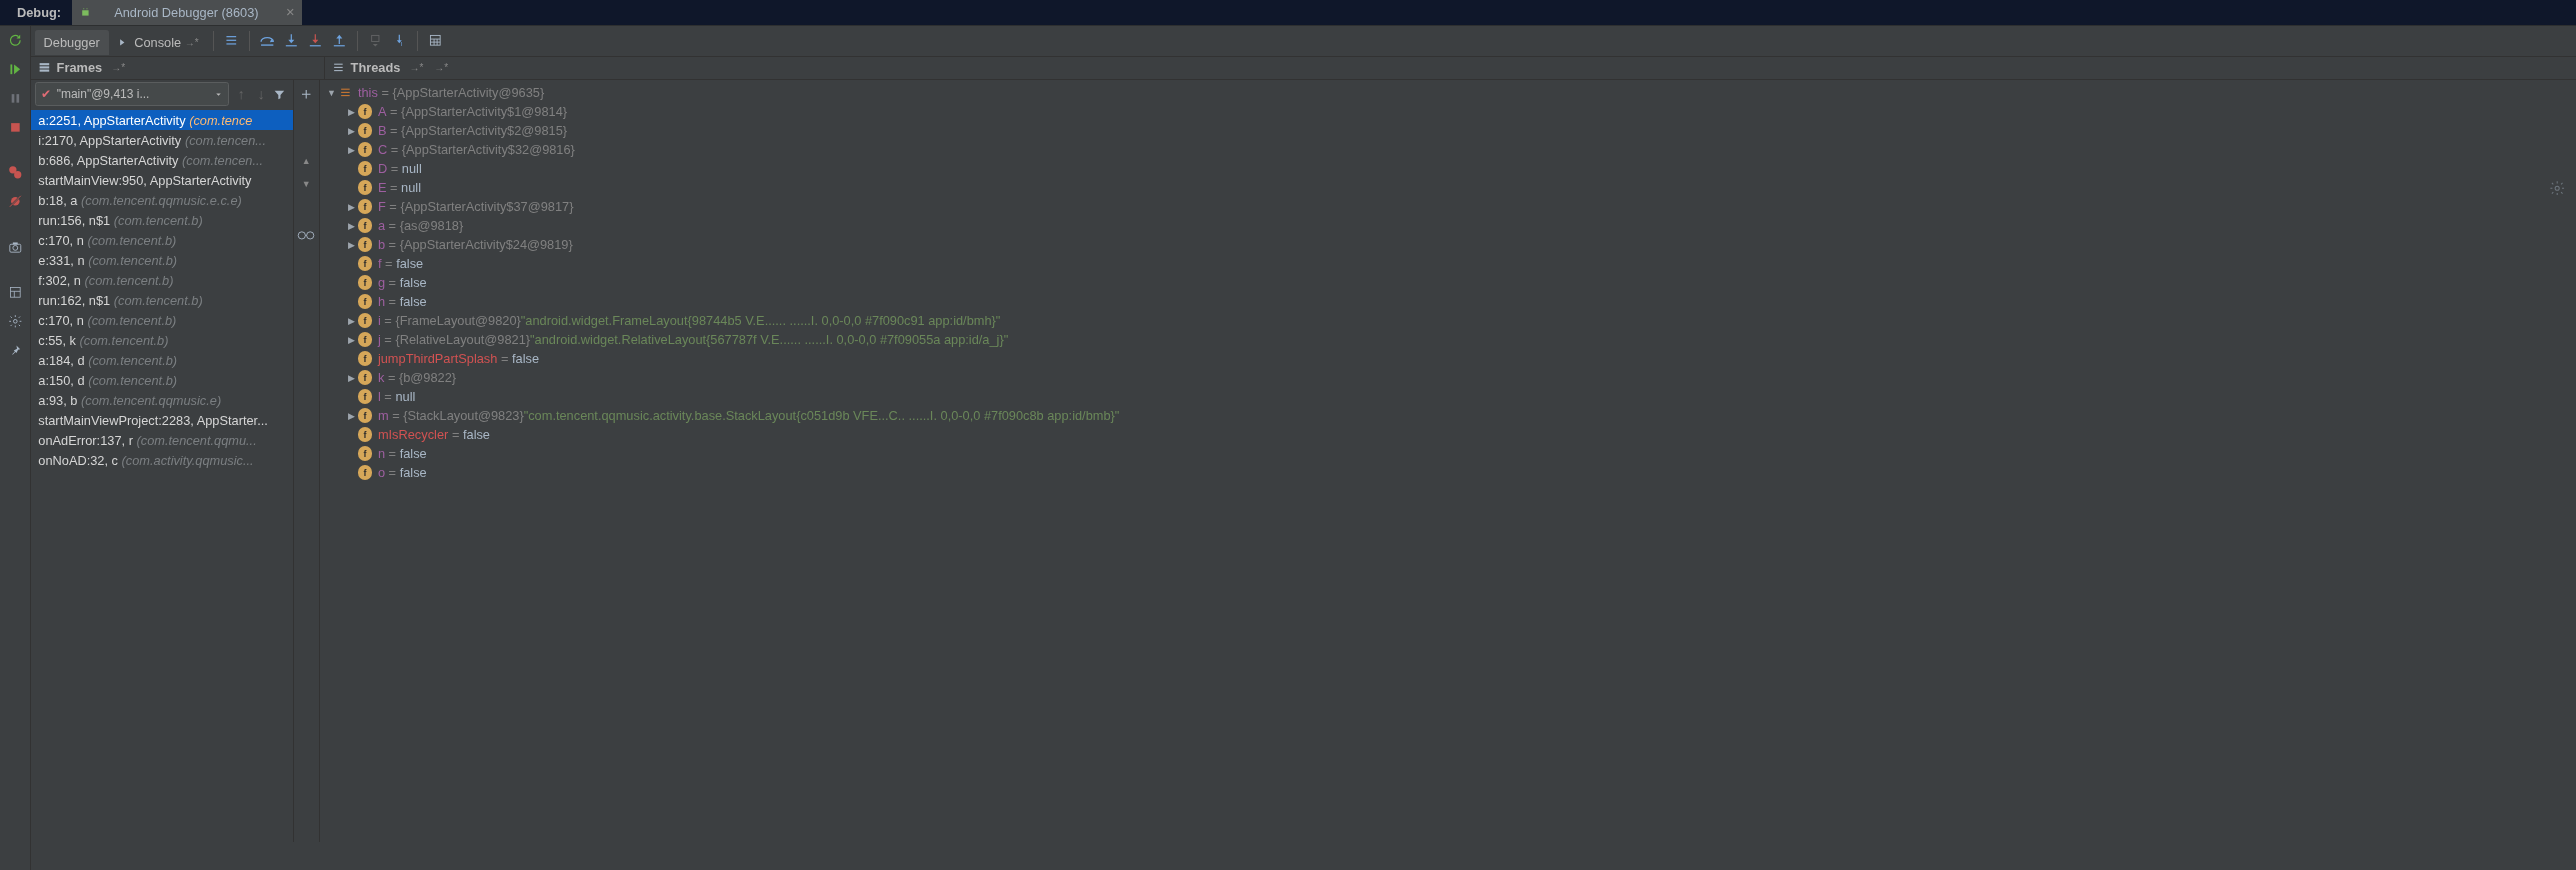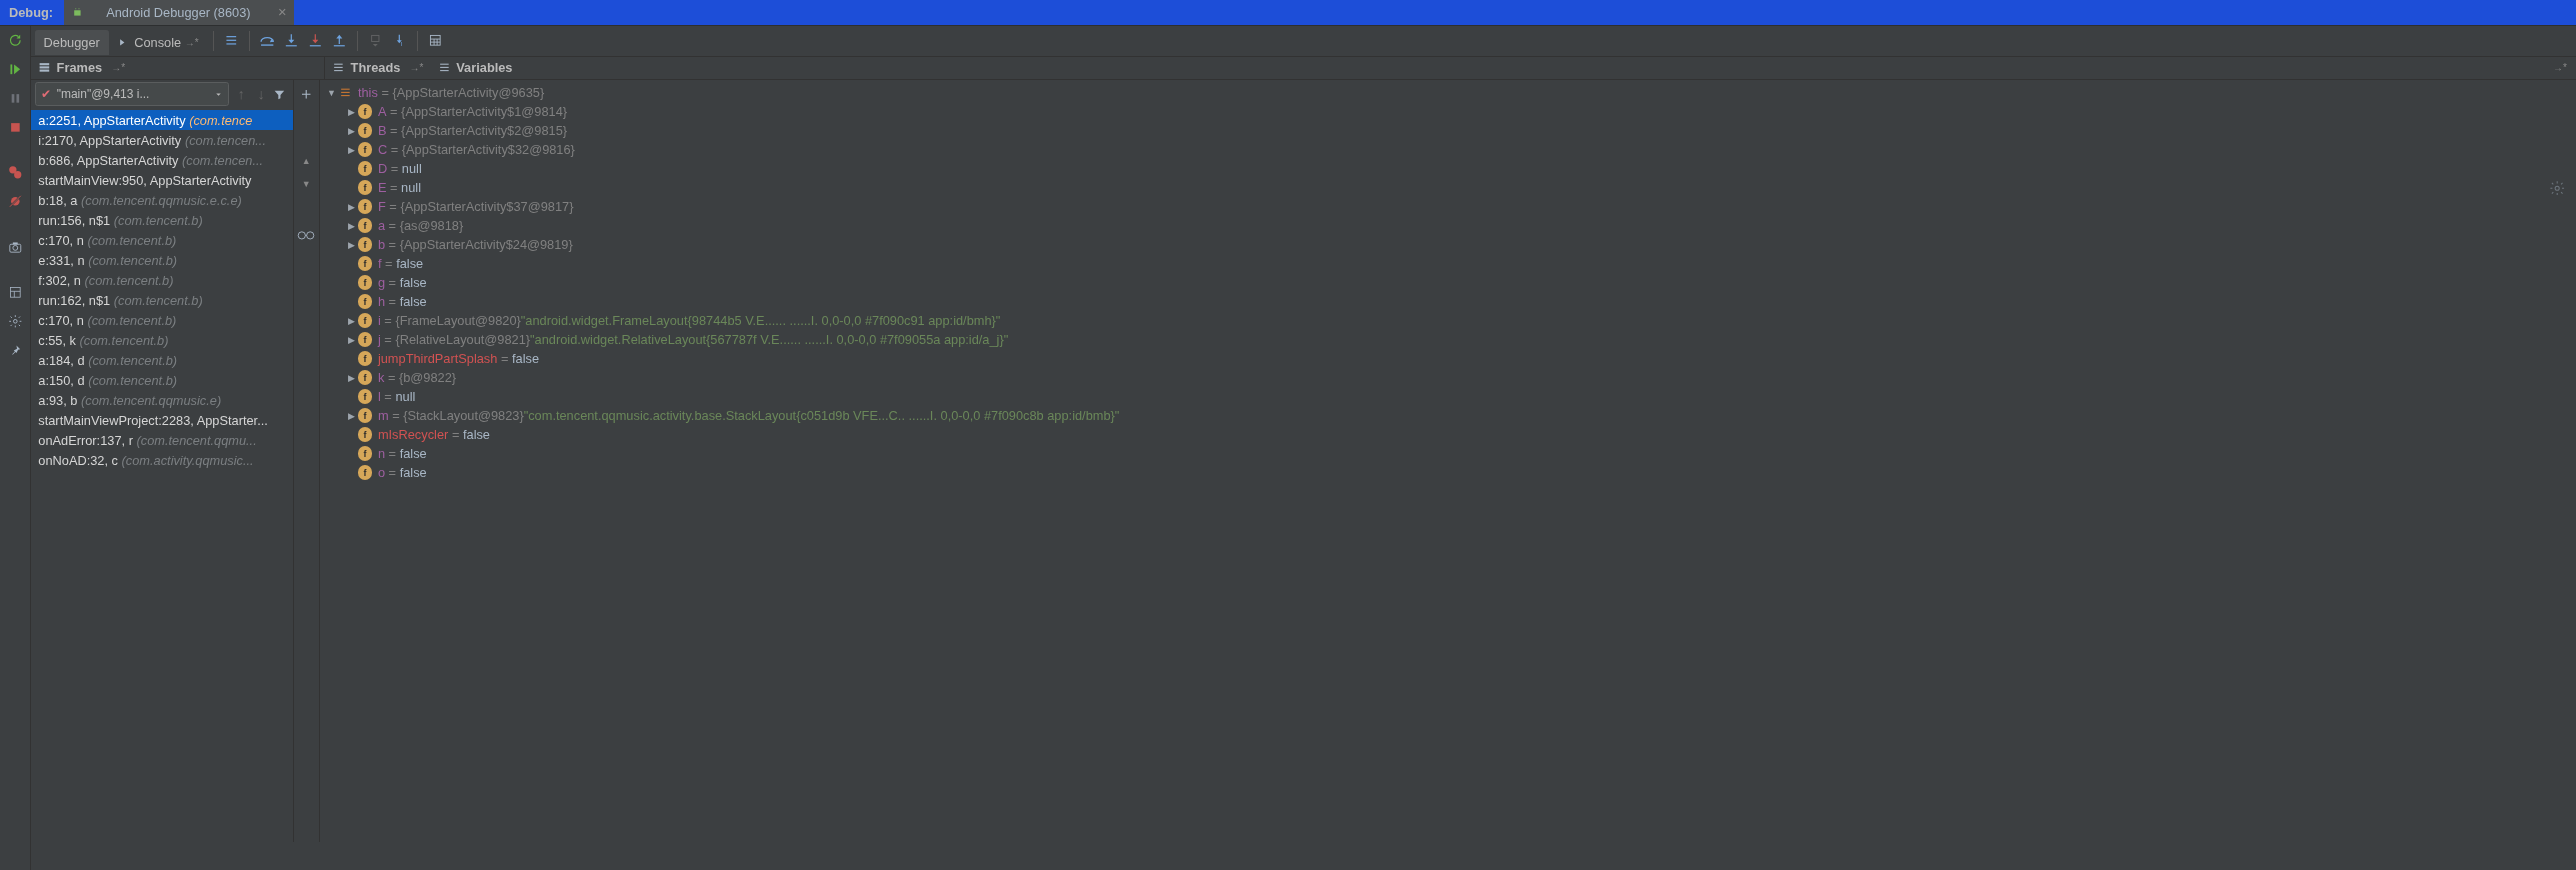--- a/index.html
+++ b/index.html
@@ -12,23 +12,23 @@
   height: 870px;
   overflow: hidden;
   user-select: none;
 }
 
 
 .top-strip {
   display: flex;
   align-items: center;
   height: 25.5px;
-  background: #1d4ed8;
+  background: #0f172a;
   border-bottom: 0.9px solid #2d2f30;
-  padding-left: 9px;
+  padding-left: 17px;
 }
 .top-strip .debug-label { color: #bbb; font-weight: bold; margin-right: 11px; }
 .debug-tab {
   display: flex; align-items: center; gap: 22px;
   background: #4b4e50; padding: 1.8px 7.3px; border-radius: 0;
   height: 25.5px;
 }
 .debug-tab .tab-icon { color: #7cbb5e; font-size: 11px; }
 .debug-tab .close { color: #888; margin-left: 5.5px; font-size: 14.6px; }
 
@@ -311,30 +311,20 @@
         <span>
           <svg width="12.8" height="12.8" viewBox="0 0 24 24">
               <line x1="4" y1="6" x2="20" y2="6" stroke="#a9b7c6" stroke-width="2"></line>
               <line x1="4" y1="12" x2="20" y2="12" stroke="#a9b7c6" stroke-width="2"></line>
               <line x1="4" y1="18" x2="20" y2="18" stroke="#a9b7c6" stroke-width="2"></line>
             </svg>
         </span>
         <span>Threads</span>
         <span class="pin">→*</span>
       </div>
-      <div class="ph ph-var">
-        <span>
-          <svg width="12.8" height="12.8" viewBox="0 0 24 24">
-              <line x1="4" y1="6" x2="20" y2="6" stroke="#a9b7c6" stroke-width="2"></line>
-              <line x1="4" y1="12" x2="20" y2="12" stroke="#a9b7c6" stroke-width="2"></line>
-              <line x1="4" y1="18" x2="20" y2="18" stroke="#a9b7c6" stroke-width="2"></line>
-            </svg>
-        </span>
-        <span>Variables</span>
-      </div>
       <span class="pin" style="align-self:center; margin-right:9px;">→*</span>
     </div>
 
     <div class="main">
 
       <div class="frames-panel">
         <div class="frames-toolbar">
           <div class="thread-select">
             <span class="check">✔</span>
             <span>"main"@9,413 i...</span>

